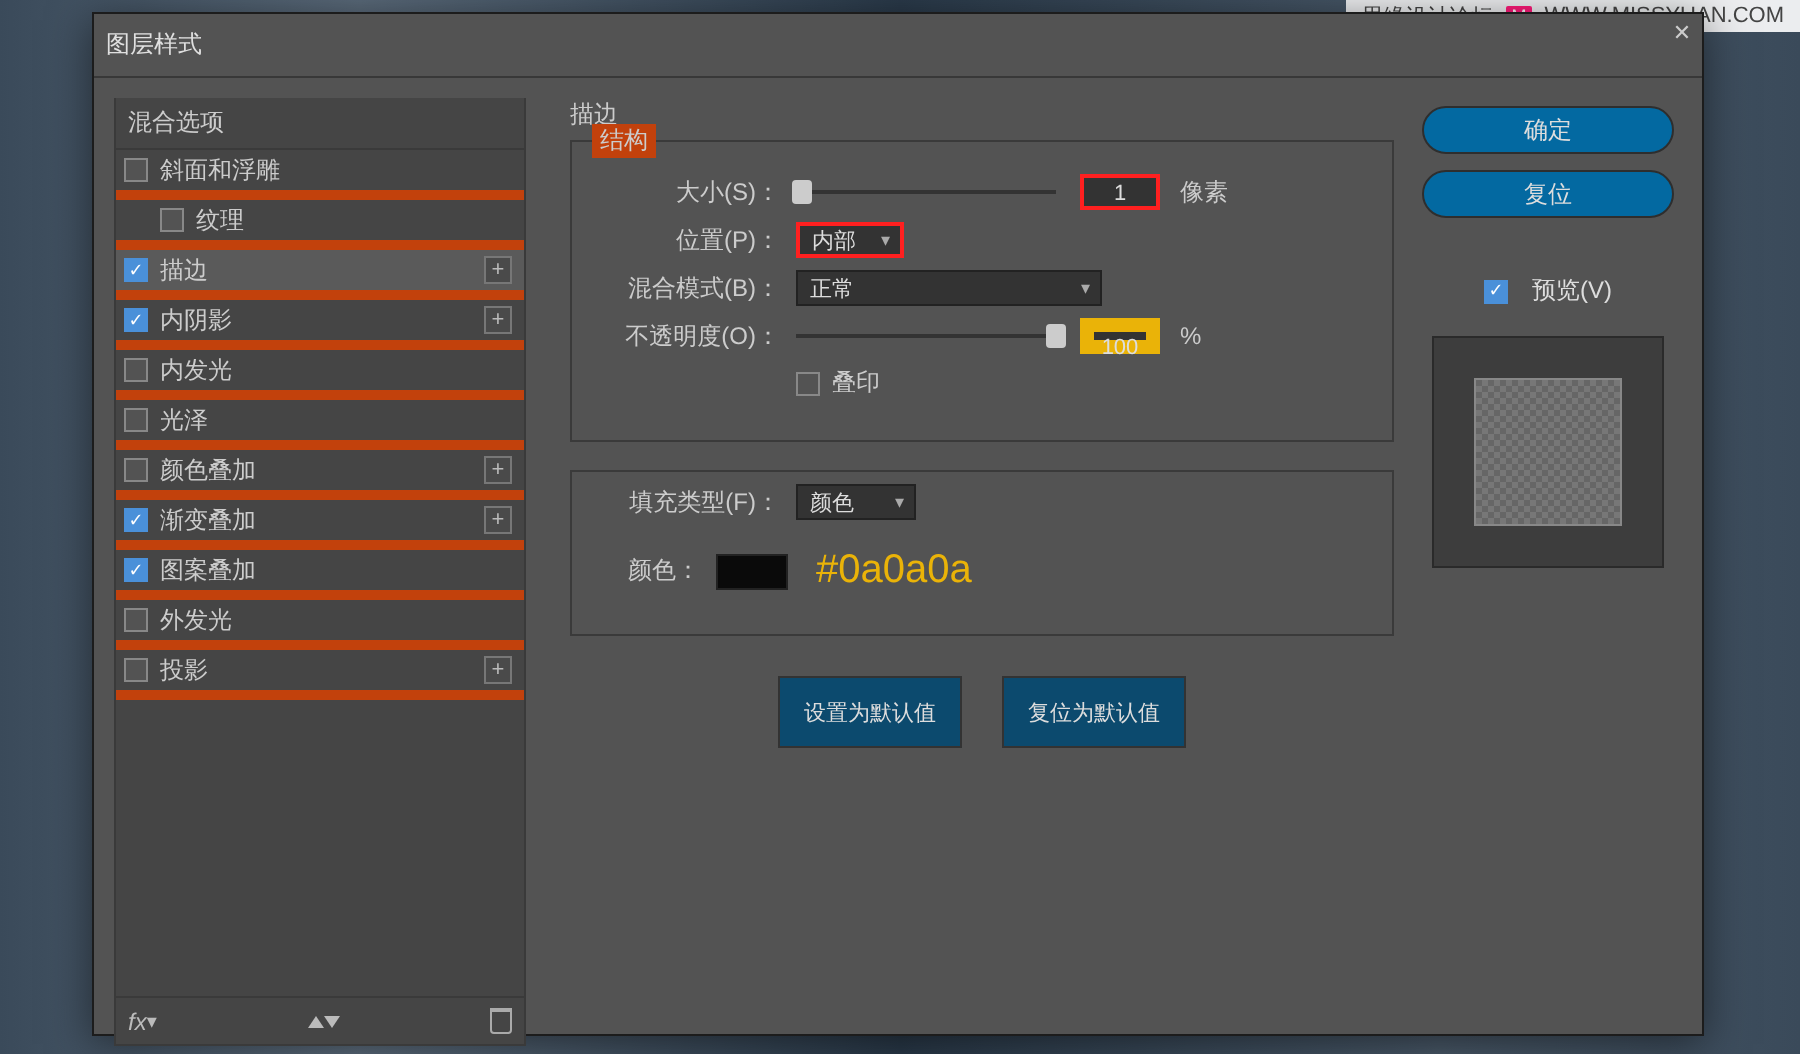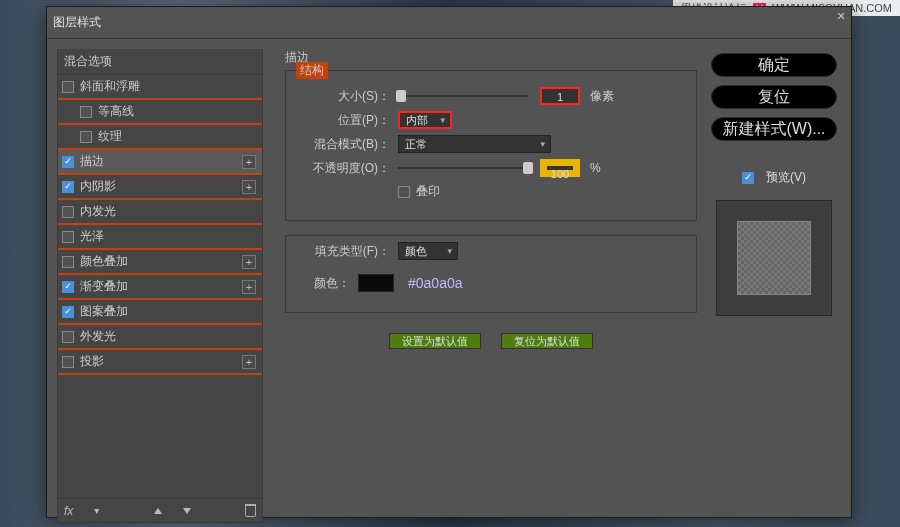--- a/index.html
+++ b/index.html
@@ -7,48 +7,48 @@
   .watermark-bar { position: absolute; top: 0; right: 0; height: 16px; display: flex; align-items: center; gap: 6px; color: #444; font-size: 11px; background: rgba(255,255,255,0.9); padding: 1px 8px; }
   .watermark-bar .logo { background: #ff1a7a; color: #fff; font-size: 9px; padding: 0 3px; border-radius: 1px; }
   .dialog { position: absolute; top: 6px; left: 46px; width: 806px; height: 512px; background: #535353; border: 1px solid #1c1c1c; box-shadow: 0 4px 20px rgba(0,0,0,0.5); }
   .titlebar { height: 32px; background: #535353; border-bottom: 1px solid #383838; display: flex; align-items: center; padding: 0 6px; color: #e0e0e0; font-size: 12px; position: relative; }
   .close-x { position: absolute; right: 3px; top: 2px; width: 14px; height: 14px; display: flex; align-items: center; justify-content: center; color: #ccc; font-size: 11px; cursor: pointer; }
   .body { display: flex; height: calc(100% - 20px); }
   .left-col { width: 224px; padding: 10px 8px 6px 10px; display: flex; flex-direction: column; }
   .styles-header { color: #ccc; font-size: 12px; padding: 4px 6px; border: 1px solid #3a3a3a; background: #454545; }
   .blend-header { color: #ccc; font-size: 12px; padding: 4px 6px; border: 1px solid #3a3a3a; border-top: none; background: #454545; }
   .style-list { flex: 1; border: 1px solid #3a3a3a; border-top: none; background: #454545; }
-  .style-row { display: flex; align-items: center; height: 25px; padding: 0 6px 0 4px; color: #ccc; font-size: 12px; border-bottom: 2px solid #c2410c; position: relative; }
+  .style-row { display: flex; align-items: center; height: 25px; padding: 0 6px 0 4px; color: #ccc; font-size: 12px; border-bottom: 5px solid #c2410c; position: relative; }
   .style-row.selected { background: #5a5a5a; }
   .style-row.indent { padding-left: 22px; }
   .chk { width: 12px; height: 12px; border: 1px solid #888; margin-right: 6px; background: #535353; display: flex; align-items: center; justify-content: center; }
   .chk.on { background: #4a90d9; border-color: #4a90d9; }
   .chk.on::after { content: "✓"; color: #fff; font-size: 9px; line-height: 1; }
   .plus { position: absolute; right: 6px; width: 14px; height: 14px; border: 1px solid #777; display: flex; align-items: center; justify-content: center; color: #bbb; font-size: 11px; background: #4a4a4a; }
-  .left-footer { height: 24px; border: 1px solid #3a3a3a; border-top: none; background: #454545; display: flex; align-items: center; padding: 0 6px; gap: 21px; color: #bbb; font-size: 12px; }
+  .left-footer { height: 24px; border: 1px solid #3a3a3a; border-top: none; background: #454545; display: flex; align-items: center; padding: 0 6px; gap: 0; color: #bbb; font-size: 12px; }
   .left-footer .spacer { flex: 1; }
   .center-col { flex: 1; padding: 10px 14px; color: #ccc; font-size: 12px; }
   .group-label { margin-bottom: 4px; }
   .fieldset { border: 1px solid #3a3a3a; padding: 10px 12px 14px; margin-bottom: 14px; position: relative; }
   .fieldset .legend { position: absolute; top: -9px; left: 10px; background: #c2410c; padding: 0 4px; font-size: 12px; }
   .row { display: flex; align-items: center; margin: 6px 0; }
   .row .lbl { width: 100px; text-align: right; padding-right: 8px; }
   .slider { position: relative; height: 14px; background: transparent; }
   .slider .track { position: absolute; top: 6px; left: 0; right: 0; height: 2px; background: #333; }
   .slider .thumb { position: absolute; top: 1px; width: 10px; height: 12px; background: #ccc; border-radius: 2px; transform: translateX(-50%); }
   .numbox { width: 40px; height: 18px; background: #333; border: 7px solid #eab308; color: #ddd; font-size: 11px; text-align: center; line-height: 16px; }
   .red-box { border: 2px solid #ff2020 !important; }
   .select { height: 18px; background: #333; border: 1px solid #222; color: #ddd; font-size: 11px; display: flex; align-items: center; padding: 0 6px; position: relative; }
   .select .arrow { position: absolute; right: 5px; font-size: 9px; color: #aaa; }
   .swatch { width: 36px; height: 18px; background: #0a0a0a; border: 1px solid #222; }
-  .hex { color: #c4b5fd; font-size: 14px; margin-left: 14px; }
+  .hex { color: #eab308; font-size: 20px; margin-left: 14px; }
   .btn-row { display: flex; gap: 20px; justify-content: center; margin-top: 20px; }
-  .flat-btn { min-width: 92px; height: 16px; background: #4d7c0f; border: 1px solid #333; color: #ddd; font-size: 11px; display: flex; align-items: center; justify-content: center; }
+  .flat-btn { min-width: 92px; height: 36px; background: #0c4a6e; border: 1px solid #333; color: #ddd; font-size: 11px; display: flex; align-items: center; justify-content: center; }
   .right-col { width: 140px; padding: 14px 14px 0 0; display: flex; flex-direction: column; gap: 8px; align-items: stretch; }
-  .pill { height: 24px; border: 1px solid #2e2e2e; border-radius: 12px; background: #000000; color: #ddd; font-size: 16px; display: flex; align-items: center; justify-content: center; }
+  .pill { height: 24px; border: 1px solid #2e2e2e; border-radius: 12px; background: #0369a1; color: #ddd; font-size: 12px; display: flex; align-items: center; justify-content: center; }
   .preview-chk { display: flex; align-items: center; justify-content: center; gap: 6px; color: #ddd; font-size: 12px; margin-top: 20px; }
   .preview-box { margin-top: 6px; width: 116px; height: 116px; border: 1px solid #2a2a2a; background: #3d3d3d; align-self: center; display: flex; align-items: center; justify-content: center; }
   .preview-inner { width: 74px; height: 74px; background: repeating-conic-gradient(#777 0 25%, #666 0 50%) 0 0/6px 6px; border: 1px solid #888; }
   .fx { font-style: italic; }
   .tri { width:0;height:0;border-left:4px solid transparent;border-right:4px solid transparent;}
   .tri.up{border-bottom:6px solid #bbb;} .tri.down{border-top:6px solid #bbb;}
   .trash{width:11px;height:13px;border:1px solid #aaa;border-top:2px solid #aaa;position:relative;border-radius:0 0 2px 2px;}
 </style>
 </head>
 <body>
@@ -68,24 +68,20 @@
 
     <div class="left-col">
       <div class="blend-header">混合选项</div>
       <div class="style-list" id="style-list">
           <div class="style-row">
             <div class="chk"></div>
             <span>斜面和浮雕</span>
           </div>
           <div class="style-row indent">
             <div class="chk"></div>
-            <span>等高线</span>
-          </div>
-          <div class="style-row indent">
-            <div class="chk"></div>
             <span>纹理</span>
           </div>
           <div class="style-row selected">
             <div class="chk on"></div>
             <span>描边</span>
             <div class="plus">+</div>
           </div>
           <div class="style-row">
             <div class="chk on"></div>
             <span>内阴影</span>
@@ -203,21 +199,20 @@
 
       <div class="btn-row">
         <div class="flat-btn">设置为默认值</div>
         <div class="flat-btn">复位为默认值</div>
       </div>
     </div>
 
     <div class="right-col">
       <div class="pill">确定</div>
       <div class="pill">复位</div>
-      <div class="pill">新建样式(W)...</div>
       <div class="preview-chk">
         <div class="chk on"></div>
         <span>预览(V)</span>
       </div>
       <div class="preview-box">
         <div class="preview-inner"></div>
       </div>
     </div>
   </div>
 </div>

